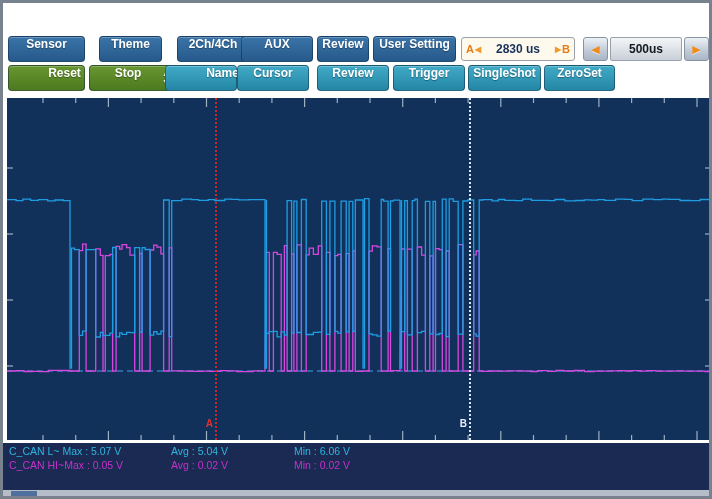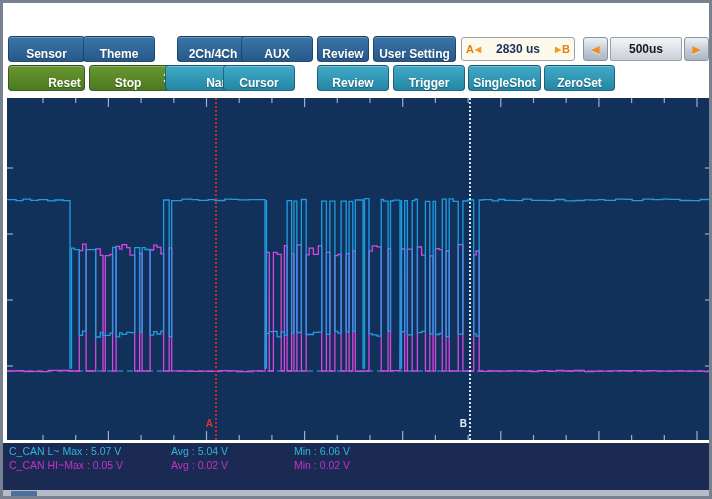--- a/index.html
+++ b/index.html
@@ -16,21 +16,21 @@
   .title-accent{position:absolute;left:6px;top:4px;width:7px;height:18px;
     background:linear-gradient(#f07033,#c14a12);border-radius:1px;}
   .title-text{position:absolute;left:21px;top:5px;font-size:14px;font-weight:bold;
     color:#ffffff;text-shadow:0 1px 2px rgba(40,50,70,.45);letter-spacing:.2px;}
   .winbtn{position:absolute;top:3px;width:27px;height:20px;border:1px solid #6f7d92;
     border-radius:3px;background:linear-gradient(#eef2f7,#c2cbd8 55%,#aab5c5);
     display:flex;align-items:center;justify-content:center;}
   .winbtn.b1{left:639px;} .winbtn.b2{left:672px;}
   
   .tbtn{position:absolute;height:26px;border-radius:4px;color:#fff;font-size:12px;
-    font-weight:bold;display:flex;align-items:flex-end;justify-content:center;
+    font-weight:bold;display:flex;align-items:flex-start;justify-content:center;
     text-shadow:0 1px 1px rgba(0,0,0,.35);border:1px solid rgba(10,30,50,.45);
     box-shadow:inset 0 1px 0 rgba(255,255,255,.25);}
   .row1{top:33px;} .row2{top:62px;}
   .btn-blue{background:linear-gradient(#3a74a8,#27598b);}
   .btn-green{background:linear-gradient(#689630,#4c7a1f);}
   .btn-teal{background:linear-gradient(#41aac6,#2386a5);}
   .spinner{position:absolute;right:7px;top:4px;display:flex;flex-direction:column;
     line-height:8px;font-size:7px;color:#eaf2dc;}
   
   .ab-box{position:absolute;left:458px;top:34px;width:114px;height:24px;
@@ -69,21 +69,21 @@
 </style>
 </head>
 <body>
 
 <div class="window">
 
 
   <div class="tbtn btn-blue row1" style="left:5px;width:77px;">
       <span>Sensor</span>
     </div>
-  <div class="tbtn btn-blue row1" style="left:80px;width:72px;">
+  <div class="tbtn btn-blue row1" style="left:96px;width:63px;">
       <span>Theme</span>
     </div>
   <div class="tbtn btn-blue row1" style="left:162px;width:72px;margin-left:12px;">
       <span>2Ch/4Ch</span>
     </div>
   <div class="tbtn btn-blue row1" style="left:238px;width:72px;">
       <span>AUX</span>
     </div>
   <div class="tbtn btn-blue row1" style="left:314px;width:52px;">
       <span>Review</span>
@@ -116,21 +116,21 @@
   <div class="tbtn btn-green row2" style="left:86px;width:88px;">
     <span style="margin-right:10px;">Stop</span>
     <span class="spinner">
       <span>▲</span>
       <span>▼</span>
     </span>
   </div>
   <div class="tbtn btn-teal row2" style="left:162px;width:72px;padding-left:43px;">
       <span>Name</span>
     </div>
-  <div class="tbtn btn-teal row2" style="left:220px;width:72px;">
+  <div class="tbtn btn-teal row2" style="left:234px;width:72px;">
       <span>Cursor</span>
     </div>
   <div class="tbtn btn-teal row2" style="left:314px;width:72px;">
       <span>Review</span>
     </div>
   <div class="tbtn btn-teal row2" style="left:390px;width:72px;">
       <span>Trigger</span>
     </div>
   <div class="tbtn btn-teal row2" style="left:465px;width:73px;">
       <span>SingleShot</span>

